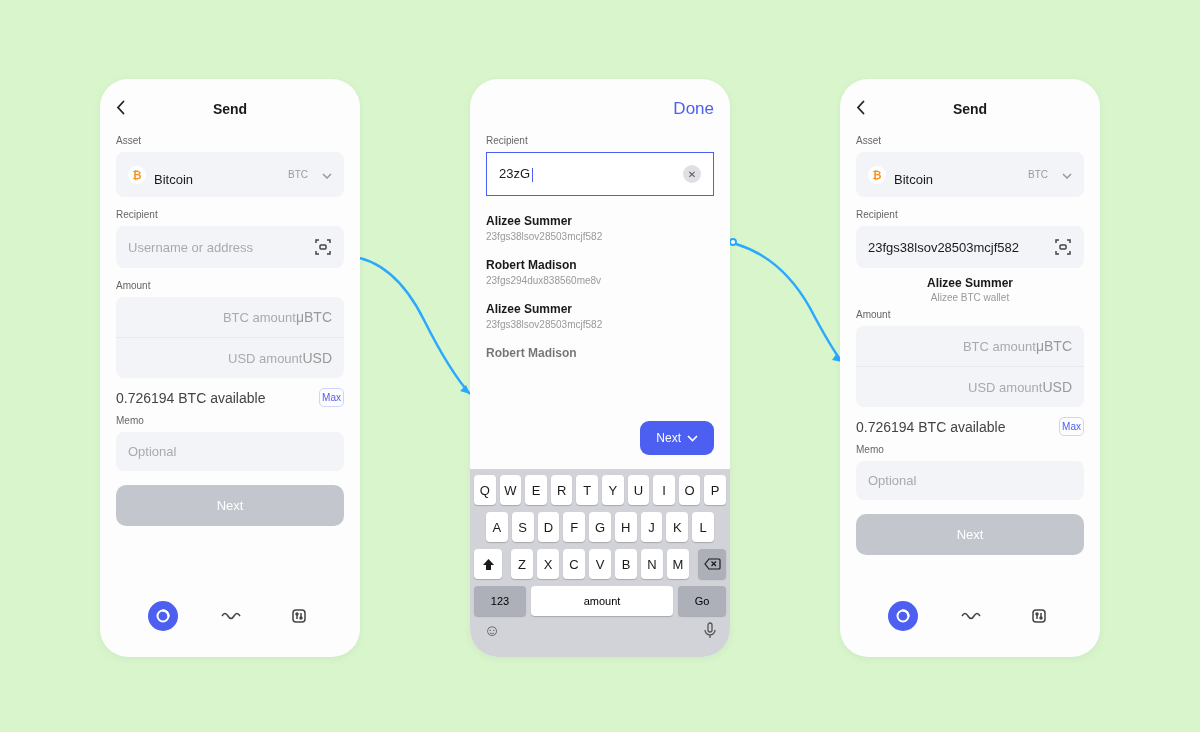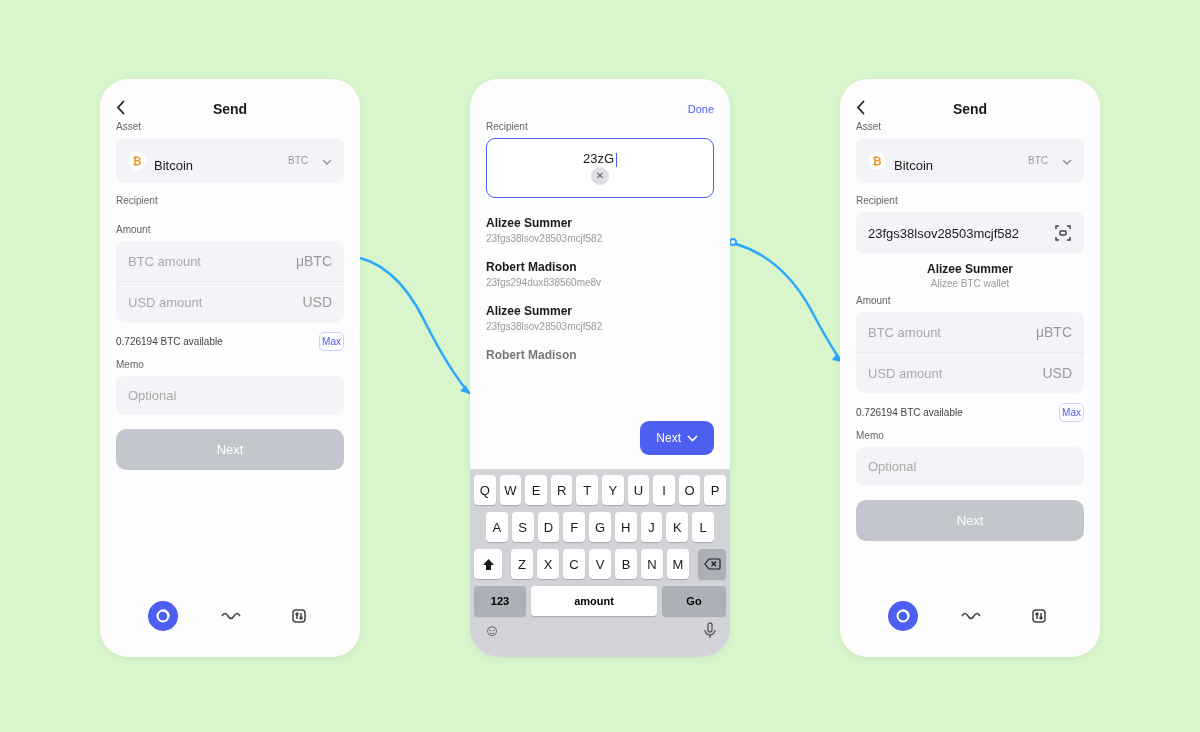--- a/index.html
+++ b/index.html
@@ -4,48 +4,48 @@
 <style>
 * { margin: 0; padding: 0; box-sizing: border-box; font-family: -apple-system, BlinkMacSystemFont, 'Segoe UI', sans-serif; }
 body { background: #d9f5cc; width: 1200px; height: 732px; position: relative; overflow: hidden; }
 
 .phone { position: absolute; width: 260px; height: 578px; background: #fdfdfe; border-radius: 28px; box-shadow: 0 2px 8px rgba(0,0,0,0.05); padding: 18px 16px; display: flex; flex-direction: column; }
 
 .phone1 { left: 100px; top: 79px; }
 .phone2 { left: 470px; top: 79px; }
 .phone3 { left: 840px; top: 79px; }
 
-.header { display: flex; align-items: center; justify-content: center; position: relative; height: 24px; }
+.header { display: flex; align-items: center; justify-content: center; position: relative; height: 24px; margin-bottom: 14px; }
 .back-btn { position: absolute; left: 0; font-size: 18px; color: #222; cursor: pointer; }
 .header-title { font-size: 14px; font-weight: 600; color: #1a1a1a; }
-.done-btn { position: absolute; right: 0; font-size: 11px; color: #4d5ff0; cursor: pointer; }
+.done-btn { position: absolute; right: 0; font-size: 17px; color: #4d5ff0; cursor: pointer; }
 
 .label { font-size: 10px; color: #666; margin-bottom: 6px; }
 
 .asset-row { background: #f3f4f8; border-radius: 8px; padding: 10px 12px; display: flex; align-items: center; gap: 8px; }
 .asset-icon { width: 18px; height: 18px; border-radius: 50%; background: #fff; display: flex; align-items: center; justify-content: center; }
 .btc-symbol { color: #f7931a; font-size: 11px; font-weight: bold; }
 .asset-name { font-size: 13px; color: #1a1a1a; flex: 1; margin-top: 10px; }
 .asset-ticker { font-size: 10px; color: #999; }
 .chevron { color: #999; font-size: 11px; margin-left: 6px; }
 
 .input-row { background: #f3f4f8; border-radius: 8px; padding: 12px; display: flex; align-items: center; }
-.input-row.bordered { background: #fff; border: 1.5px solid #4d5ff0; border-radius: 9px; flex-direction: column; }
+.input-row.bordered { background: #fff; border: 1.5px solid #4d5ff0; border-radius: 0; }
 .input-placeholder { font-size: 13px; color: #aaa; flex: 1; }
 .input-value { font-size: 13px; color: #1a1a1a; flex: 1; }
 .scan-icon { width: 18px; height: 18px; display: flex; align-items: center; justify-content: center; }
 .unit-label { font-size: 14px; color: #999; }
 .clear-btn { width: 18px; height: 18px; border-radius: 50%; background: #e0e0e4; display: flex; align-items: center; justify-content: center; font-size: 10px; color: #555; }
 
-.amount-box { background: #f3f4f8; border-radius: 8px; overflow: hidden; }
+.amount-box { background: #f3f4f8; border-radius: 8px; overflow: hidden; text-align: right; }
 .amount-row { padding: 12px; display: flex; align-items: center; border-bottom: 1px solid #e8e9ed; }
 .amount-row:last-child { border-bottom: none; }
 
 .available-row { display: flex; align-items: center; justify-content: space-between; margin-top: 10px; margin-bottom: 8px; }
-.available-text { font-size: 10px; color: #444; }
+.available-text { font-size: 14px; color: #444; }
 .max-btn { font-size: 10px; color: #4d5ff0; padding: 3px 2px; border: 1px solid #cfd4fc; border-radius: 5px; }
 
 .next-btn { background: #c4c6cd; color: #fff; border-radius: 10px; padding: 13px; text-align: center; font-size: 13px; font-weight: 500; margin-top: 14px; }
 
 .tabbar { display: flex; justify-content: space-around; align-items: center; margin-top: auto; padding: 8px 12px; }
 .tab-icon { width: 26px; height: 26px; display: flex; align-items: center; justify-content: center; }
 .tab-icon.active { width: 30px; height: 30px; background: #4d5ff0; border-radius: 50%; }
 
 .recipient-info { text-align: center; margin-top: 8px; margin-bottom: 6px; }
 .recipient-name { font-size: 12px; font-weight: 600; color: #1a1a1a; }
@@ -57,24 +57,24 @@
 .contact-name { font-size: 12px; font-weight: 600; color: #1a1a1a; }
 .contact-addr { font-size: 10px; color: #999; margin-top: 3px; }
 
 .floating-next { position: absolute; right: 16px; bottom: 202px; background: #4d5ff0; color: #fff; padding: 10px 16px; border-radius: 9px; font-size: 12px; display: flex; align-items: center; gap: 6px; }
 
 .keyboard { position: absolute; bottom: 0; left: 0; right: 0; height: 188px; background: #d1d3d9; border-bottom-left-radius: 28px; border-bottom-right-radius: 28px; padding: 6px 4px; }
 .kb-row { display: flex; gap: 4px; justify-content: center; margin-bottom: 7px; }
 .kb-key { background: #fff; border-radius: 4px; height: 30px; flex: 1; display: flex; align-items: center; justify-content: center; font-size: 13px; color: #1a1a1a; box-shadow: 0 1px 1px rgba(0,0,0,0.2); max-width: 22px; }
 .kb-key.wide { max-width: 28px; background: #adb0b8; }
 .kb-key.shift { max-width: 28px; background: #fff; }
-.kb-bottom { display: flex; gap: 5px; font-weight: bold; }
+.kb-bottom { display: flex; gap: 5px; }
 .kb-123 { background: #adb0b8; border-radius: 4px; height: 30px; width: 52px; display: flex; align-items: center; justify-content: center; font-size: 11px; box-shadow: 0 1px 1px rgba(0,0,0,0.2); }
 .kb-space { background: #fff; border-radius: 4px; height: 30px; flex: 1; display: flex; align-items: center; justify-content: center; font-size: 11px; box-shadow: 0 1px 1px rgba(0,0,0,0.2); }
-.kb-go { background: #adb0b8; border-radius: 4px; height: 30px; width: 64px; display: flex; align-items: center; justify-content: center; font-size: 11px; box-shadow: 0 1px 1px rgba(0,0,0,0.2); }
+.kb-go { background: #adb0b8; border-radius: 4px; height: 30px; width: 48px; display: flex; align-items: center; justify-content: center; font-size: 11px; box-shadow: 0 1px 1px rgba(0,0,0,0.2); }
 .kb-footer { display: flex; justify-content: space-between; padding: 6px 10px 0; }
 
 .caret { display: inline-block; width: 1px; height: 14px; background: #4d5ff0; vertical-align: middle; margin-left: 2px; }
 
 .arrow-svg { position: absolute; pointer-events: none; }
 .dot { width: 8px; height: 8px; border: 2px solid #2aa9ff; border-radius: 50%; background: #fff; position: absolute; }
 </style>
 </head>
 <body>
 
@@ -108,20 +108,29 @@
     <span class="asset-name">Bitcoin</span>
     <span class="asset-ticker">BTC</span>
     <span class="chevron">
       <svg width="10" height="6" viewBox="0 0 10 6">
           <path d="M1 1 L5 5 L9 1" stroke="#999" stroke-width="1.5" fill="none"></path>
         </svg>
     </span>
   </div>
 
   <div class="label" style="margin-top:12px">Recipient</div>
+  <div class="input-row">
+    <span class="input-placeholder">Username or address</span>
+    <span class="scan-icon">
+      <svg width="18" height="18" viewBox="0 0 18 18" stroke="#444" stroke-width="1.5" fill="none">
+        <path d="M2 5 V2 H5 M13 2 H16 V5 M16 13 V16 H13 M5 16 H2 V13"></path>
+        <rect x="6" y="7" width="6" height="4" rx="1"></rect>
+      </svg>
+    </span>
+  </div>
 
   <div class="label" style="margin-top:12px">Amount</div>
   <div class="amount-box">
     <div class="amount-row">
       <span class="input-placeholder">BTC amount</span>
       <span class="unit-label">μBTC</span>
     </div>
     <div class="amount-row">
       <span class="input-placeholder">USD amount</span>
       <span class="unit-label">USD</span>

